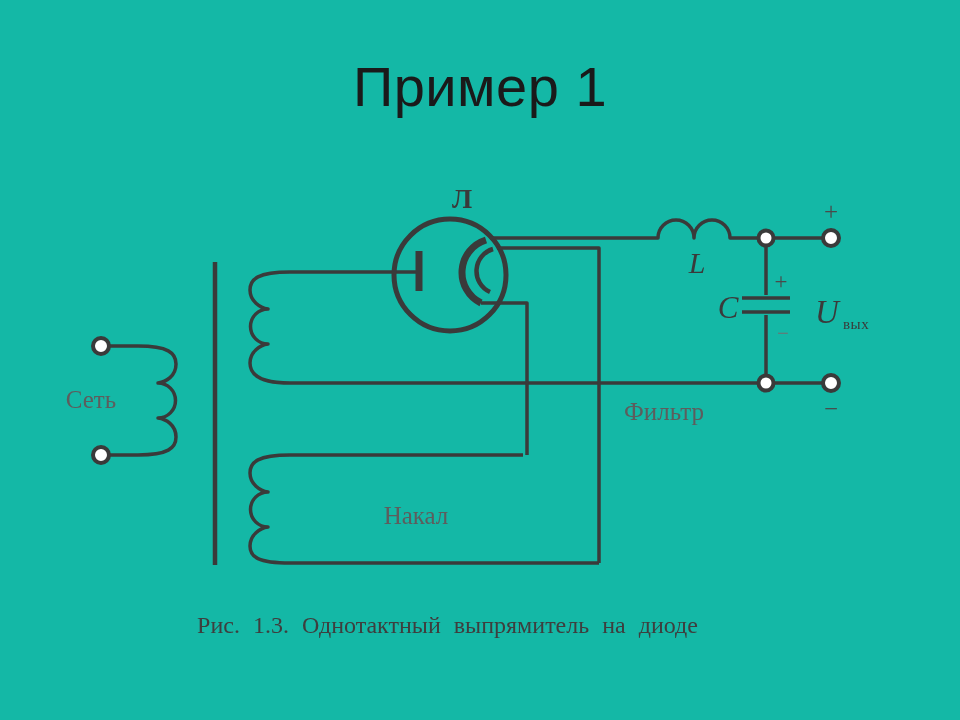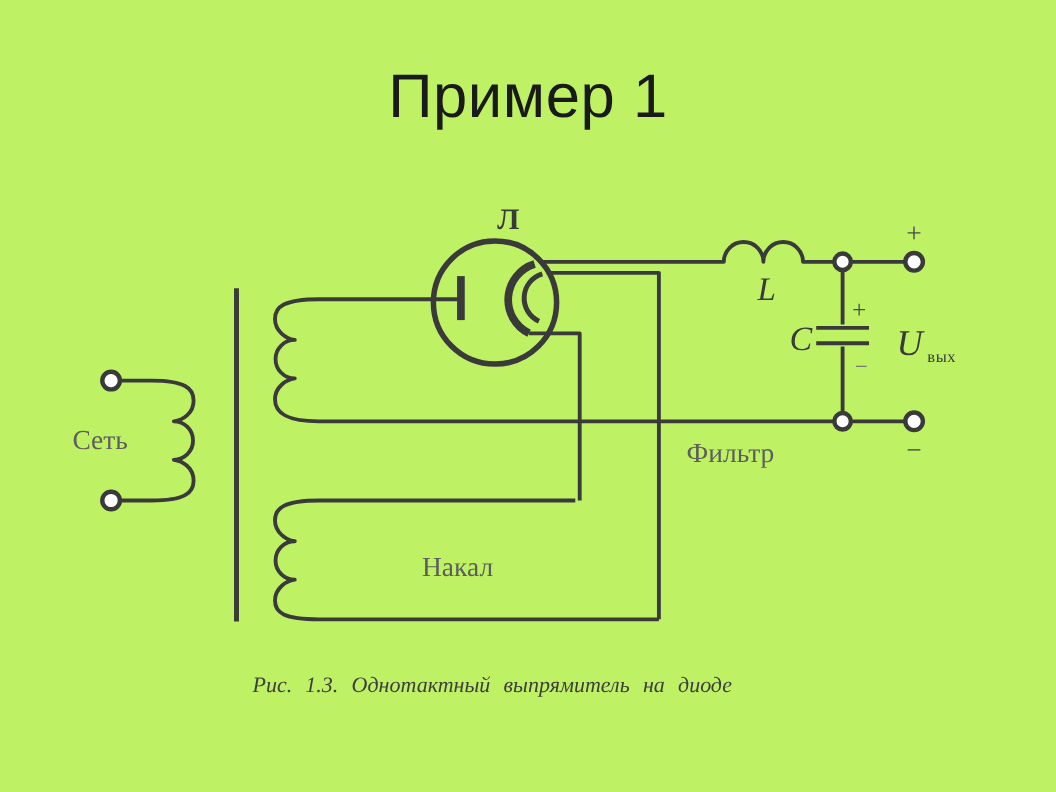--- a/index.html
+++ b/index.html
@@ -1,17 +1,17 @@
 <!DOCTYPE html>
 <html><head>
 <meta charset="utf-8">
 <style>
   html,body{margin:0;padding:0;background:#e9e9e9;}
   .slide{
-    position:relative; width:960px; height:720px; background:#bef264;
+    position:relative; width:960px; height:720px; background:#14b8a6;
     overflow:hidden; font-family:"Liberation Sans",sans-serif;
   }
   .title{
     position:absolute; top:54px; left:0; width:100%;
     text-align:center; font-size:56px; font-weight:400;
     color:#1a1a1a; letter-spacing:0.5px;
   }
   .diagram-svg{ position:absolute; left:0; top:0; }
   .w  { stroke:#3a3a3a; stroke-width:3.5; fill:none; stroke-linejoin:round; stroke-linecap:butt; }
   .w-thick { stroke:#3a3a3a; stroke-width:7; fill:none; stroke-linecap:butt; }
@@ -19,21 +19,21 @@
   .env { stroke:#3a3a3a; stroke-width:5; fill:none; }
   .node { stroke:#3a3a3a; stroke-width:4; fill:#ffffff; }
   .t-serif { font-family:"Liberation Serif",serif; }
   .lbl-dark { fill:#3a3a3a; }
   .lbl-gray { fill:#5d5d5d; }
   .sign { fill:#4a4a4a; }
   .it { font-style:italic; }
   .caption{
     position:absolute; top:612px; left:140px; width:615px;
     text-align:center; font-family:"Liberation Serif",serif;
-    font-size:20px; color:#3e3e3e; word-spacing:7px;font-style:italic;
+    font-size:24px; color:#3e3e3e; word-spacing:7px;
   }
   .watermark{
     position:absolute; left:758px; top:652px;
     display:flex; align-items:center; gap:5px; color:#4d564f;
   }
   .wm-text{ font-size:31px; letter-spacing:0px; line-height:1; }
   .wm-my{ font-weight:400; }
   .wm-shared{ font-weight:700; }
 </style>
 </head>

